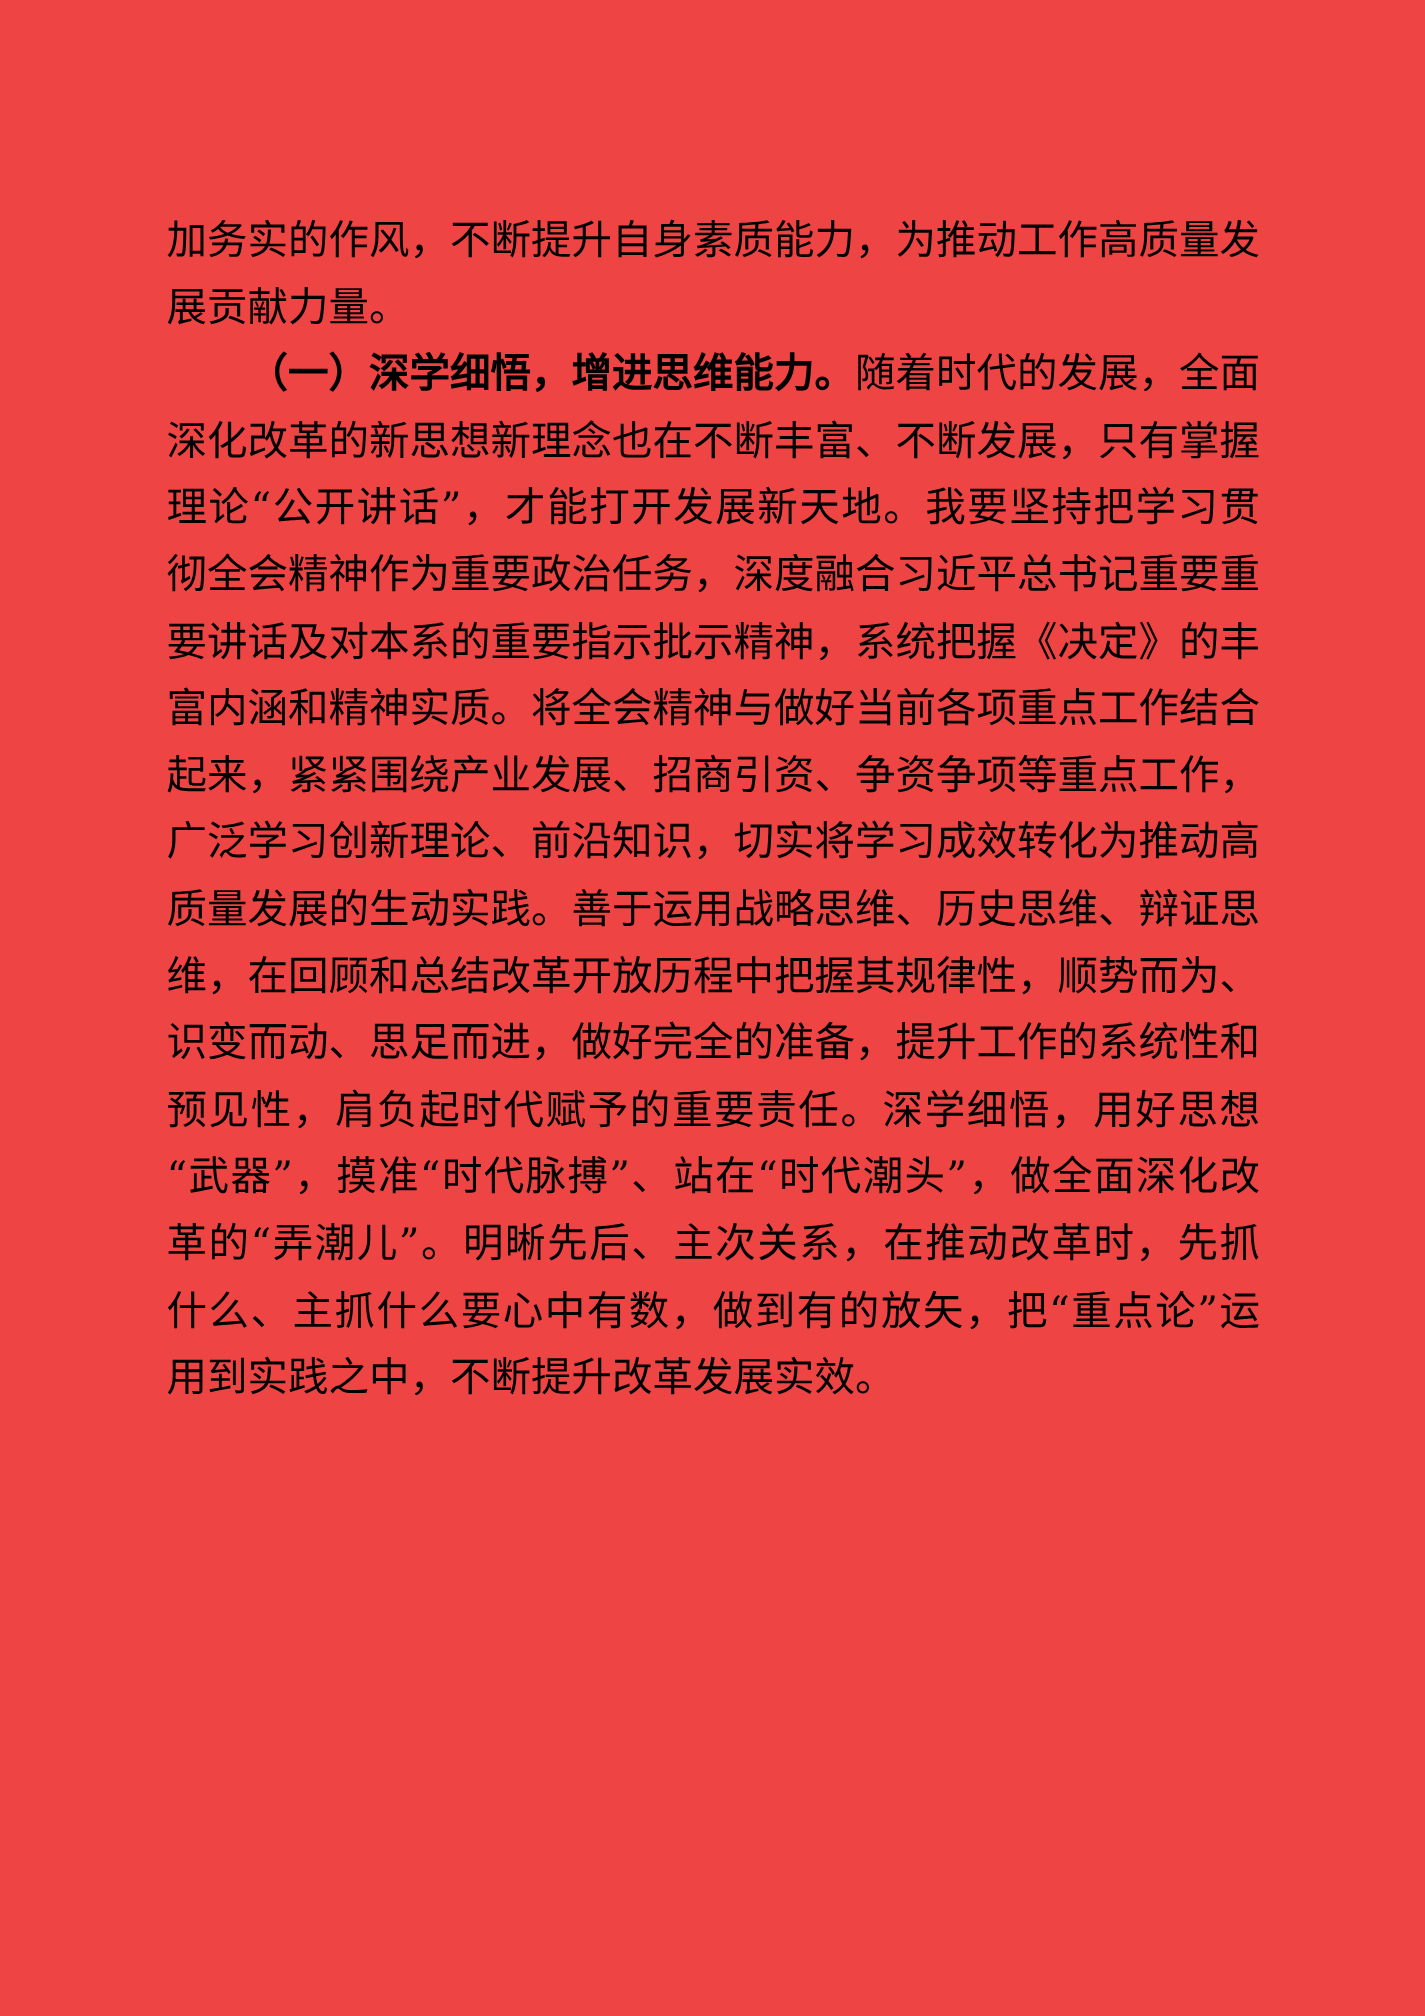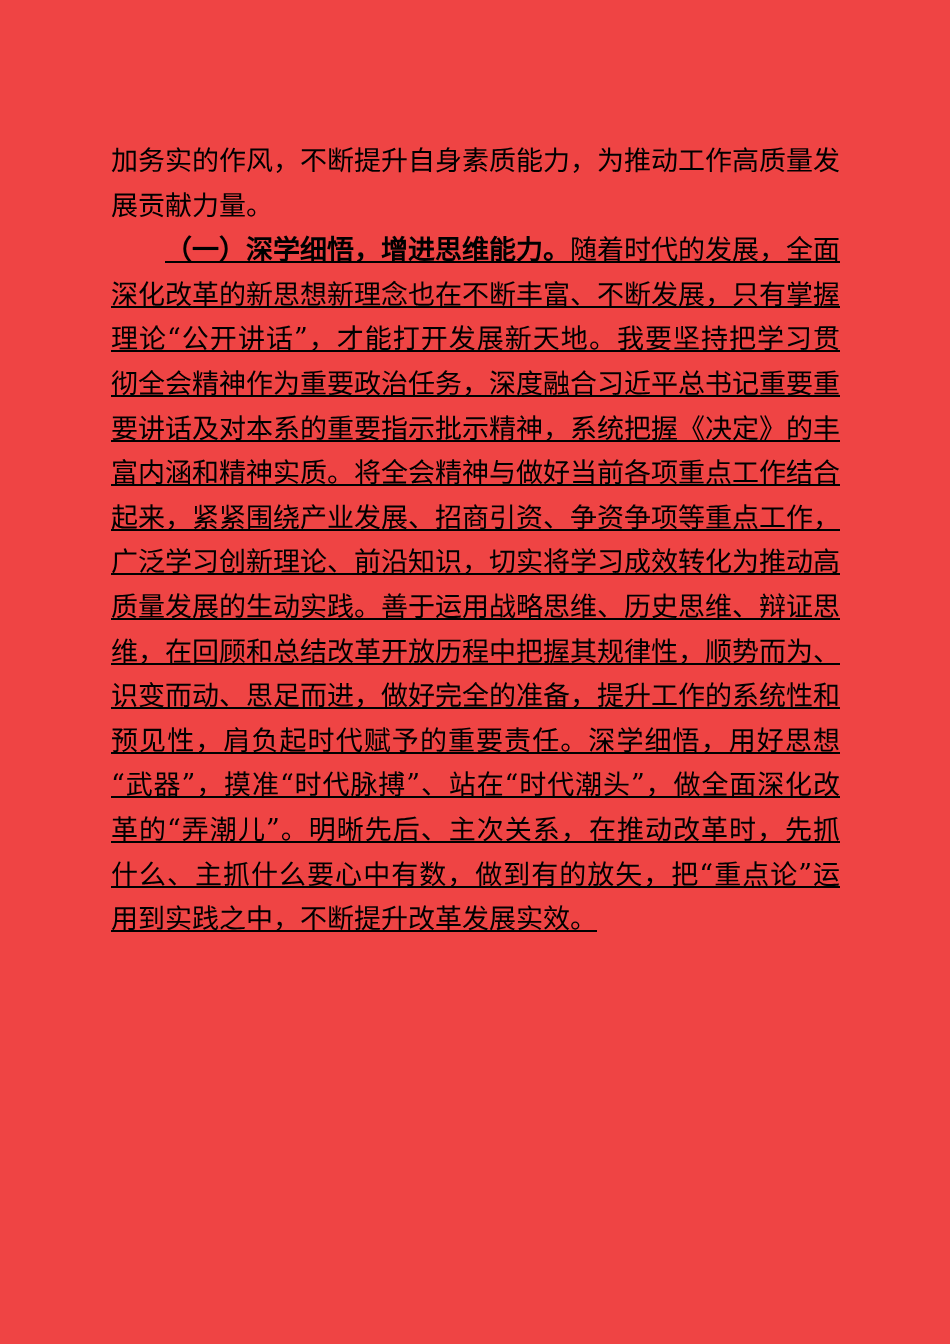--- a/index.html
+++ b/index.html
@@ -31,21 +31,20 @@
     font-size: 27px;
     line-height: 44.6px;
     text-align: justify;
     text-justify: inter-character;
     letter-spacing: 0;
     word-break: break-all;
     color: #000000;
   }
   .para.indent {
     text-indent: 2em;
-    text-decoration: underline;
   }
   .head {
     font-weight: bold;
   }
 </style>
 </head>
 <body>
 
 <div class="page">
   <div class="content">

